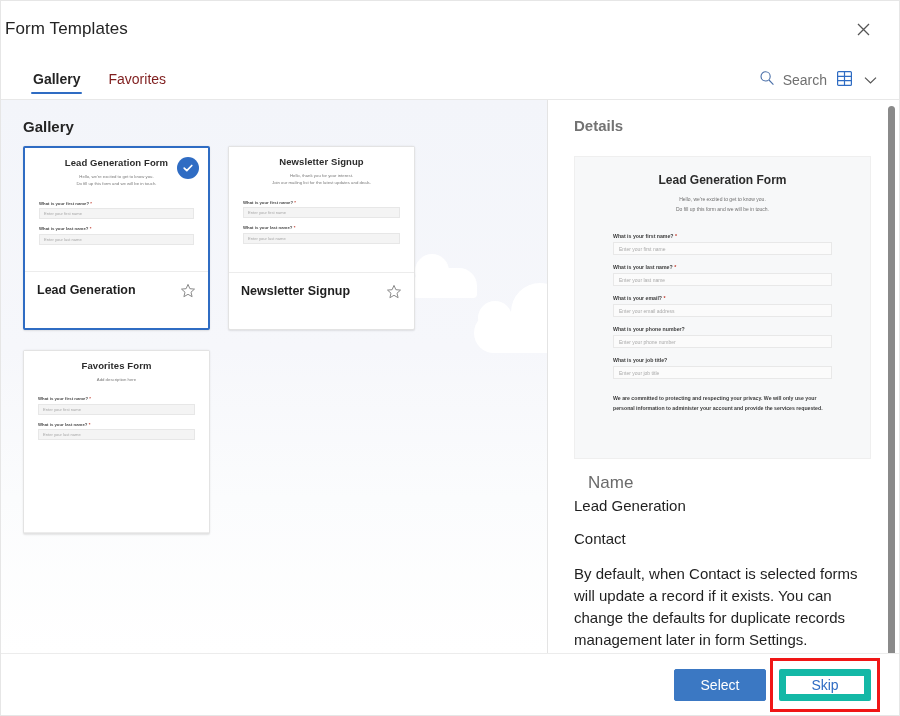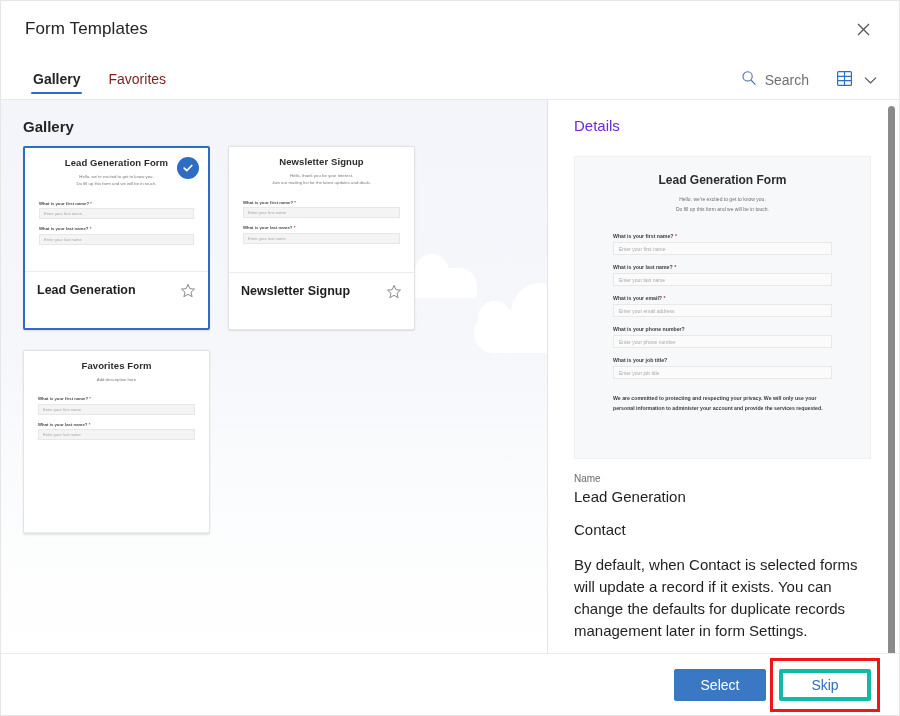--- a/index.html
+++ b/index.html
@@ -15,21 +15,21 @@
     background: #ffffff;
     display: flex; flex-direction: column;
     border: 1px solid #e6e6e6;
   }
 
   
   .header {
     height: 56px;
     flex: 0 0 56px;
     display: flex; align-items: center;
-    padding: 0 20px 0 24px;
+    padding: 0 20px 0 4px;
   }
   .dialog-title {
     font-size: 17px; color: #242424; font-weight: 400;
     letter-spacing: .1px;
   }
   .close-btn {
     margin-left: auto;
     width: 32px; height: 32px;
     display: flex; align-items: center; justify-content: center;
     color: #555; cursor: pointer; background: none; border: 0;
@@ -51,21 +51,21 @@
     background: none; border: 0; font-family: inherit;
   }
   .tab.active { color: #242424; font-weight: 600; }
   .tab.active::after {
     content: ""; position: absolute;
     left: 8px; right: 8px; bottom: 5px;
     height: 2.5px; background: #2f6cc3; border-radius: 2px;
   }
   .cmd-right {
     margin-left: auto;
-    display: flex; align-items: center; gap: 28px;
+    display: flex; align-items: center; gap: 10px;
     padding-bottom: 9px;
   }
   .search-box { display: flex; align-items: center; gap: 8px; cursor: text; }
   .search-box .ph { font-size: 14px; color: #707070; }
   .view-group { display: flex; align-items: center; gap: 12px; }
   .grid-icon { cursor: pointer; display: block; }
   .chev { cursor: pointer; display: block; }
 
   
   .body {
@@ -153,21 +153,21 @@
   .star { margin-left: auto; cursor: pointer; display: block; }
 
   
   .details-pane {
     flex: 1 1 auto;
     position: relative;
     background: #ffffff;
     overflow: hidden;
   }
   .details-inner { padding: 17px 28px 0 26px; }
-  .details-title { font-size: 15px; color: #6d28d9; font-weight: 400; margin-bottom: 22px; }
+  .details-title { font-size: 15px; color: #737373; font-weight: 700; margin-bottom: 22px; }
 
   .preview {
     background: #f7f8f9;
     border: 1px solid #efefef;
     padding: 16px 18px 14px 18px;
     height: 303px;
     overflow: hidden;
   }
   .pv-title { text-align: center; font-size: 12px; font-weight: 700; color: #2b2b2b; margin-bottom: 8px; }
   .pv-sub { text-align: center; font-size: 5px; color: #6f6f6f; line-height: 1.9; margin-bottom: 19px; }
@@ -177,21 +177,21 @@
   .pv-input {
     height: 13px; background: #fbfbfb; border: 1px solid #e8e8e8;
     font-size: 5px; color: #aaa; display: flex; align-items: center; padding-left: 5px;
   }
   .pv-note {
     margin: 14px 20px 0 20px;
     font-size: 5.2px; font-weight: 700; color: #3c3c3c; line-height: 2;
   }
 
   .meta { margin-top: 14px; }
-  .meta-label { font-size: 10px; color: #6a6a6a; margin-bottom: 4px; }
+  .meta-label { font-size: 17px; color: #6a6a6a; margin-bottom: 4px; margin-left: 14px; }
   .meta-value { font-size: 15px; color: #1f1f1f; margin-bottom: 16px; }
   .meta-para { font-size: 15px; color: #1f1f1f; line-height: 1.47; }
 
   .details-scroll {
     position: absolute; right: 4px; top: 6px;
     width: 7px; height: 560px;
     background: #8a8a8a; border-radius: 4px; cursor: pointer;
   }
 
   
@@ -201,21 +201,21 @@
     display: flex; align-items: center; justify-content: flex-end;
     padding-right: 28px; gap: 4px;
     position: relative;
   }
   .btn {
     height: 32px; min-width: 92px;
     font-size: 14px; font-family: inherit;
     border-radius: 2px; cursor: pointer;
   }
   .btn-primary { background: #3b78c3; color: #ffffff; border: 1px solid #3b78c3; }
-  .btn-secondary { background: #ffffff; color: #2f6cc3; border: 4px solid #14b8a6; }
+  .btn-secondary { background: #ffffff; color: #2f6cc3; border: 7px solid #14b8a6; }
   .skip-wrap { position: relative; margin-left: 9px; }
   .hl-box {
     position: absolute; left: -9px; top: -11px;
     width: 110px; height: 54px;
     border: 3px solid #f01616;
     pointer-events: none;
   }
 </style>
 </head>
 <body>

